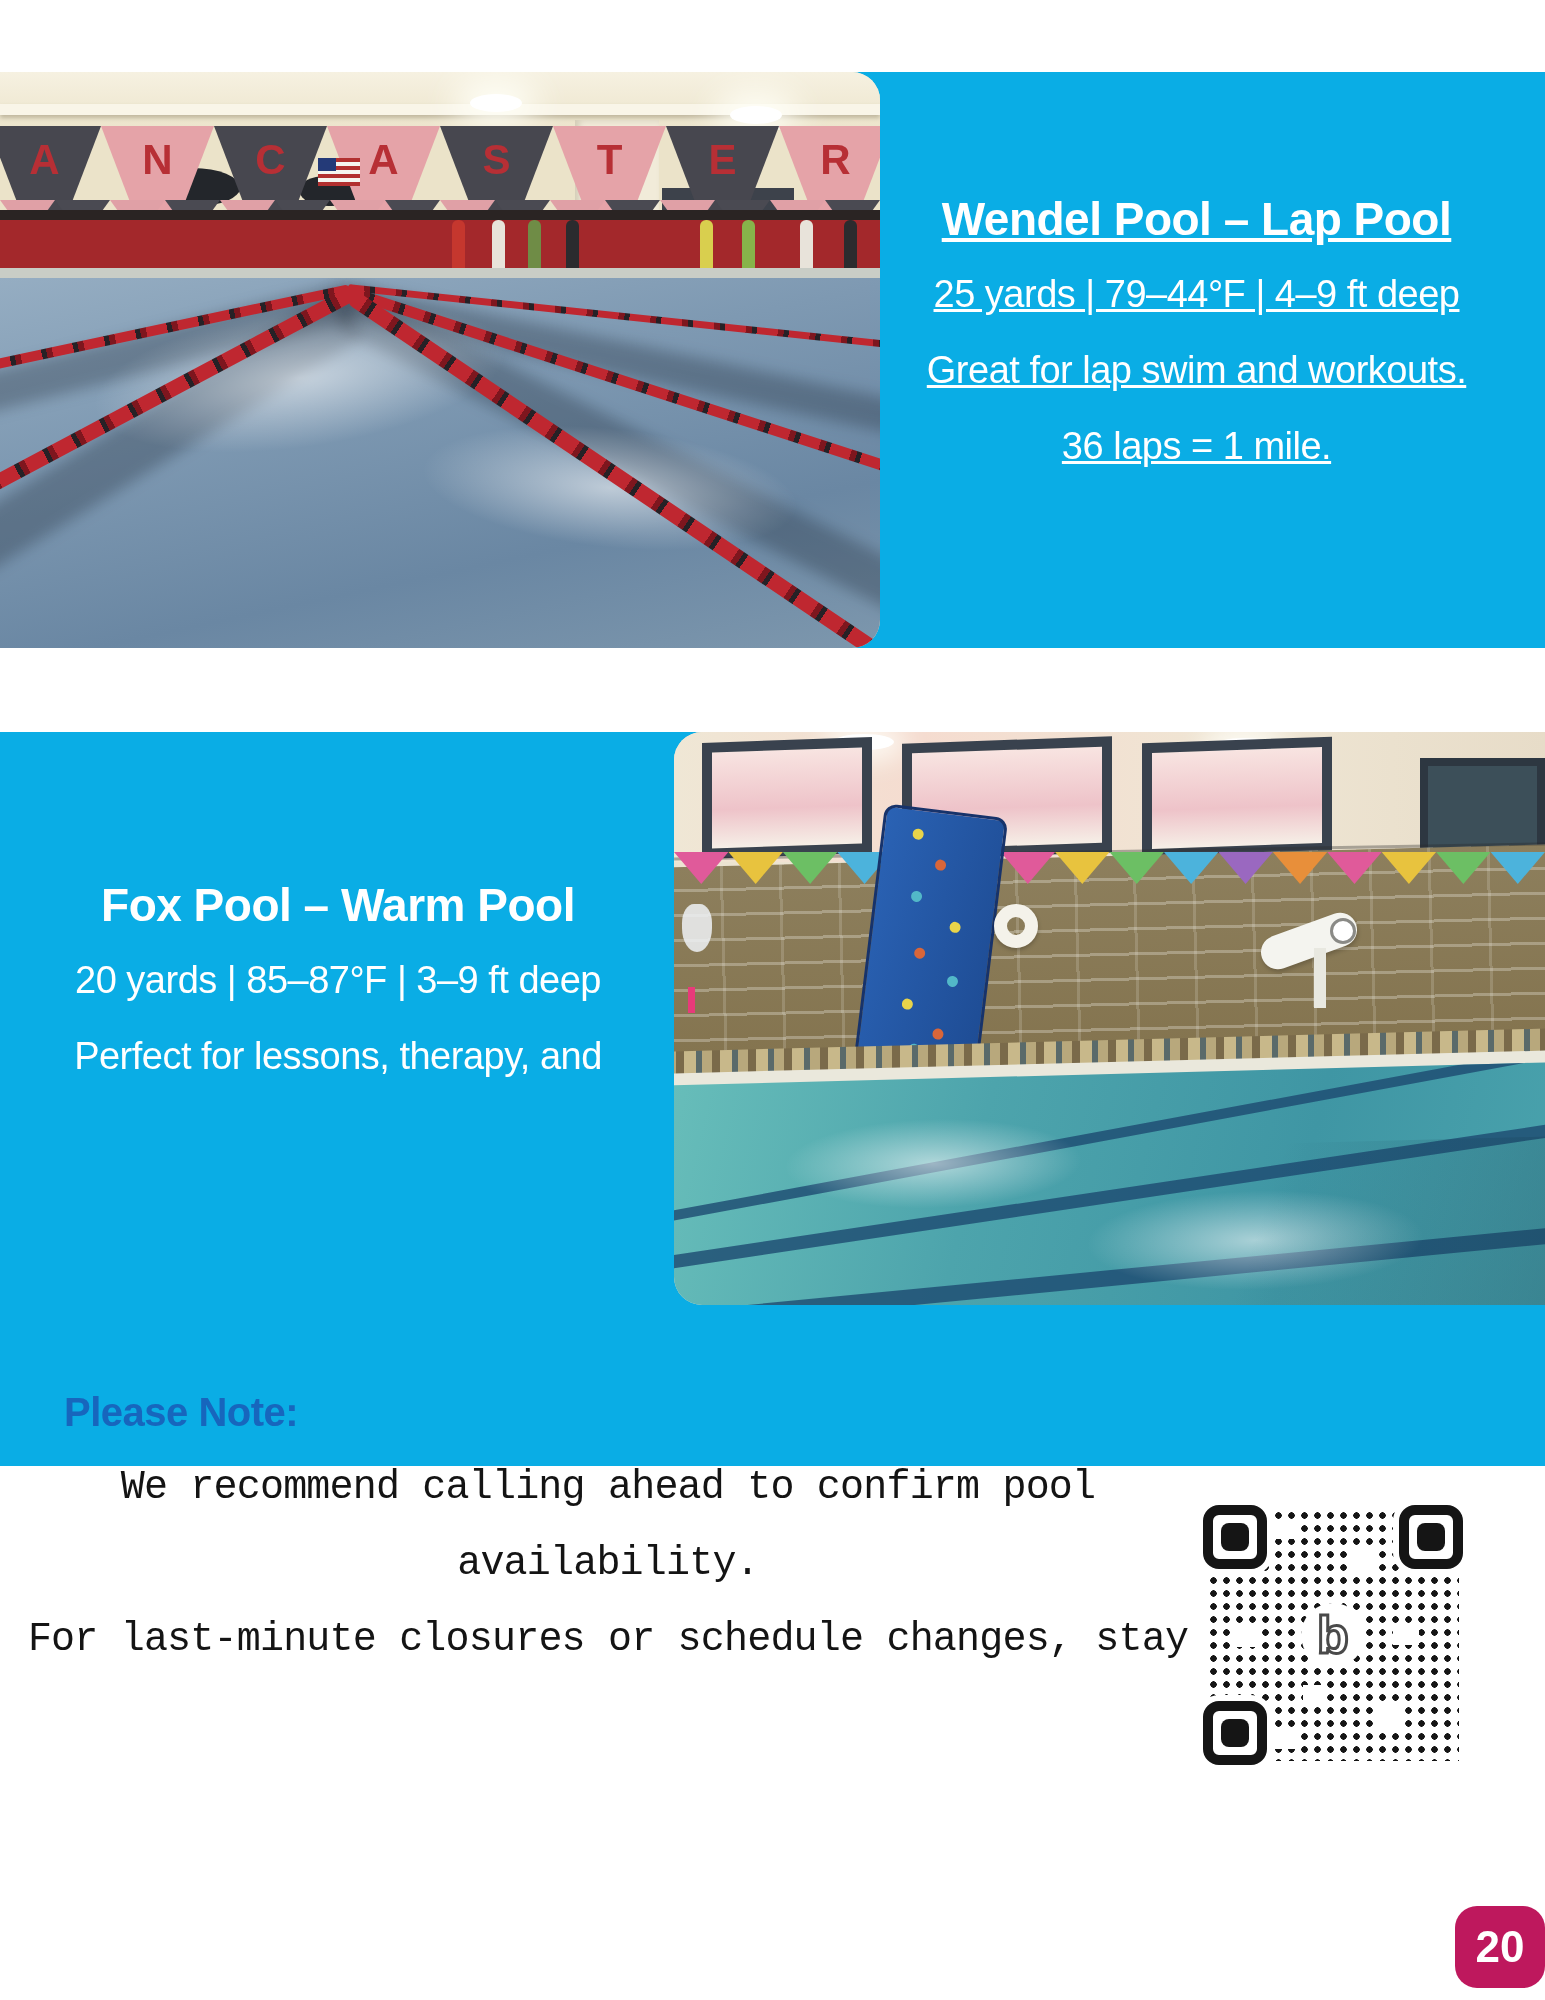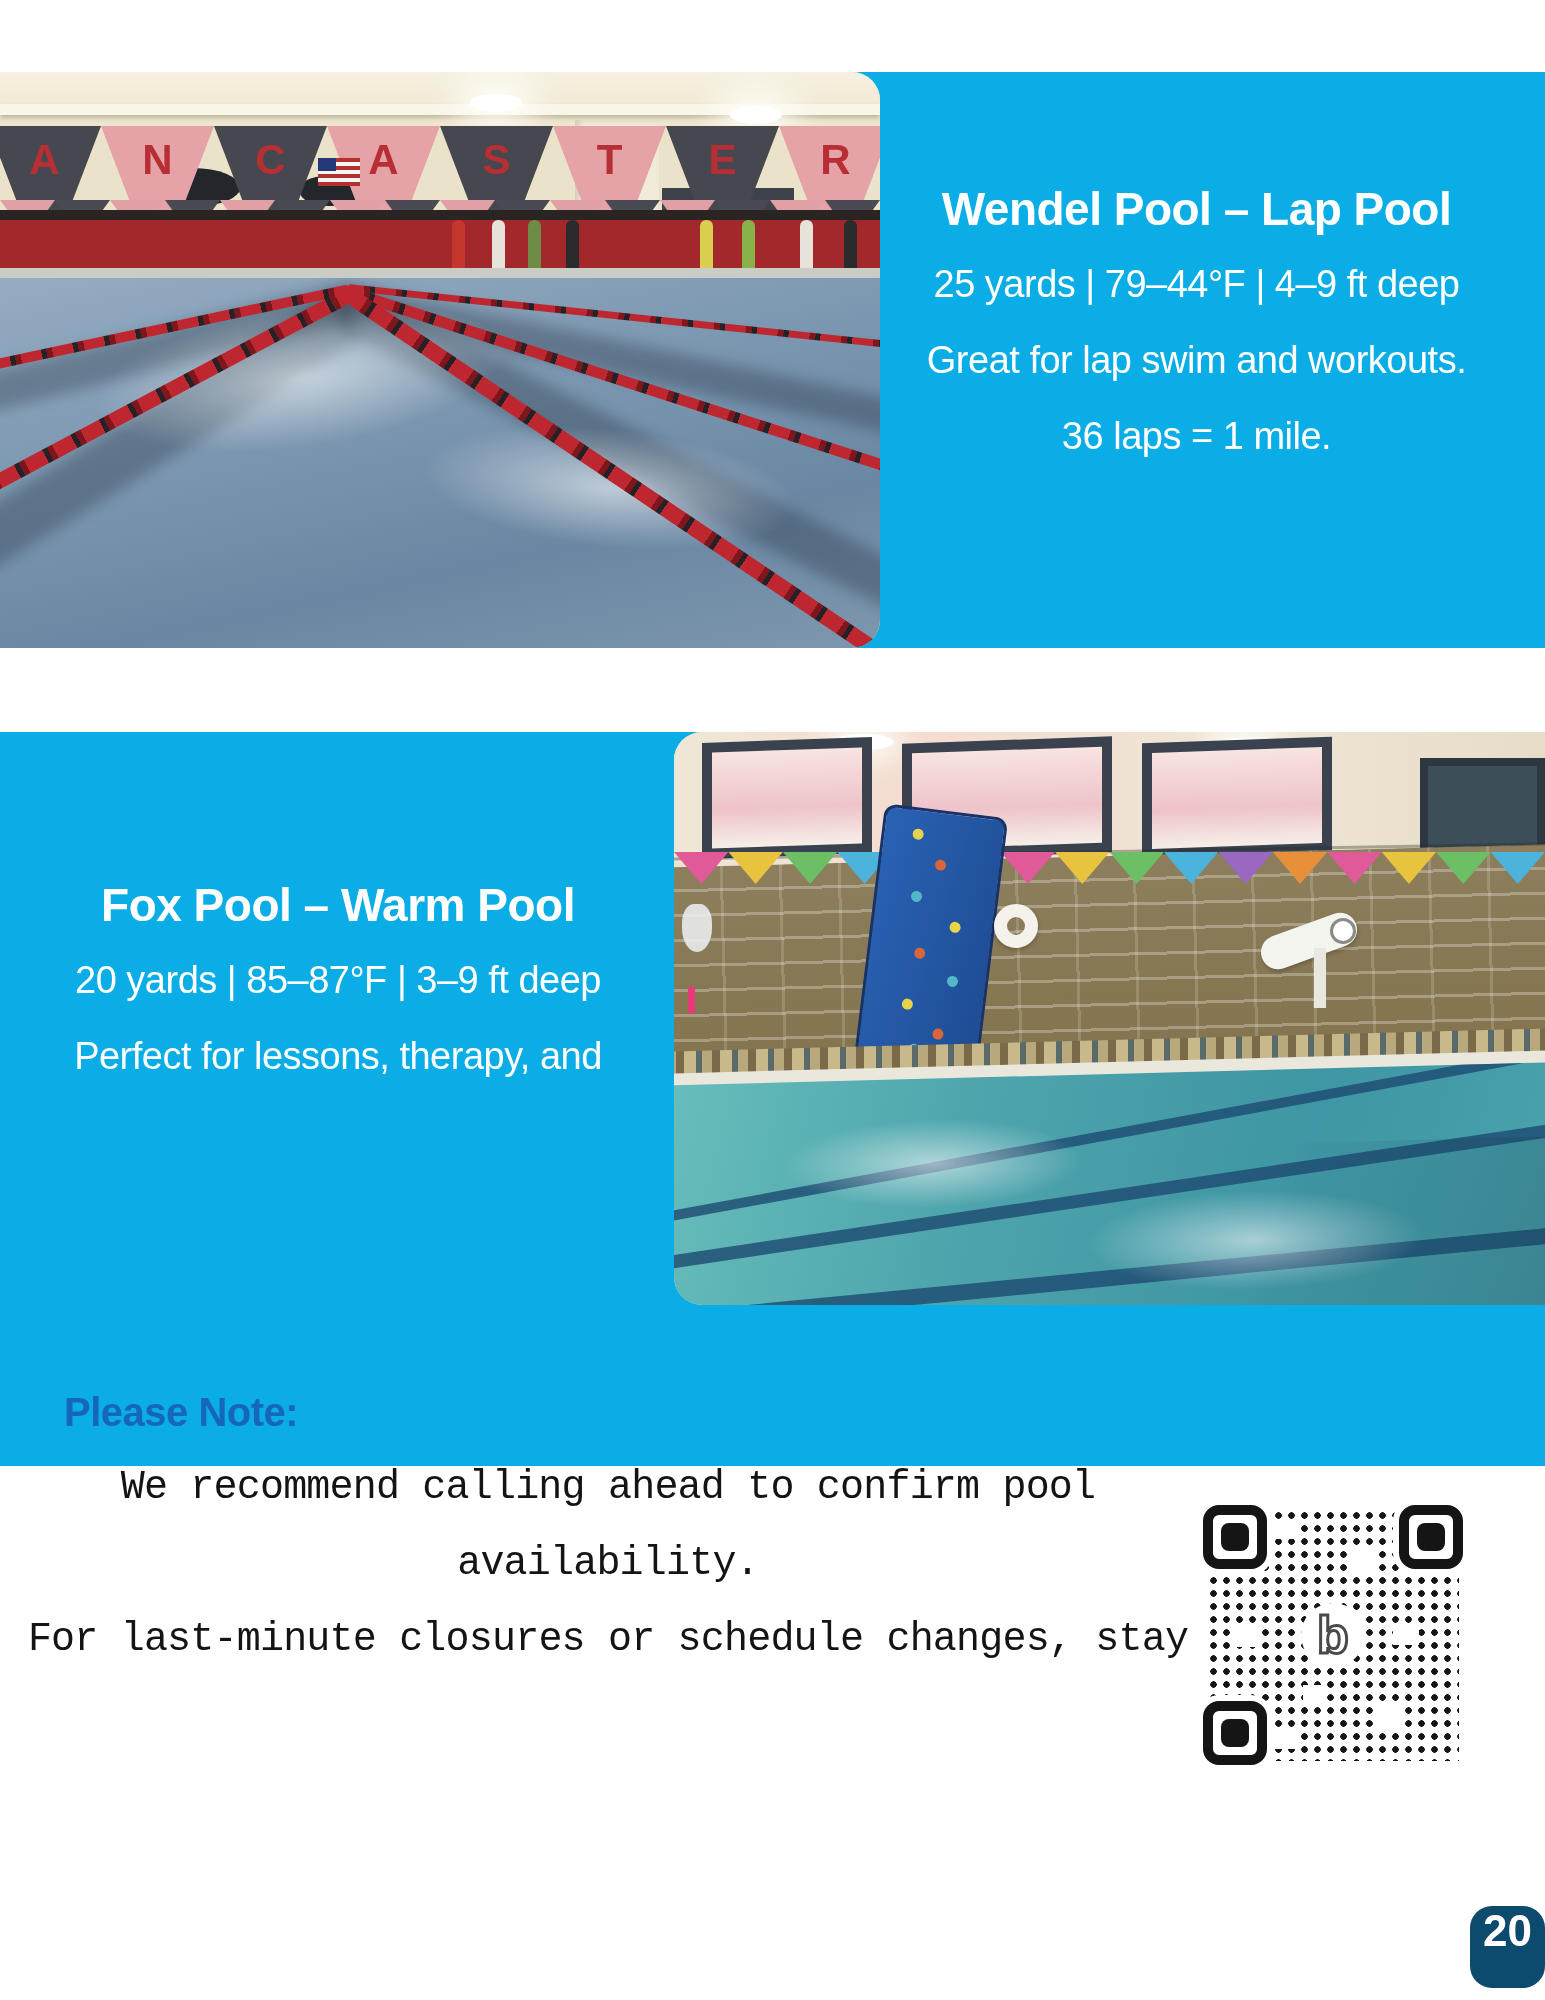--- a/index.html
+++ b/index.html
@@ -6,21 +6,21 @@
   #page{position:relative;width:1545px;height:2000px;background:#fff;overflow:hidden;
         font-family:"Liberation Sans", sans-serif;}
   .abs{position:absolute;}
 
   
   .banner{position:absolute;left:0;width:1545px;background:#0aade5;}
   #banner-wendel{top:72px;height:576px;}
   #banner-fox{top:732px;height:734px;}
 
   .banner-text{position:absolute;text-align:center;color:#fff;}
-  #wendel-text{left:876px;right:28px;top:100px;}
+  #wendel-text{left:876px;right:28px;top:110px;text-decoration:underline;}
   #fox-text{left:0;width:676px;top:136px;padding:0 26px;box-sizing:border-box;}
   .pool-title{font-size:46px;line-height:74px;font-weight:bold;letter-spacing:-0.5px;}
   .pool-line{font-size:38px;line-height:76px;font-weight:500;letter-spacing:-0.5px;}
 
   
   #photo-wendel{position:absolute;left:0;top:0;width:880px;height:576px;
     border-radius:0 28px 28px 0;overflow:hidden;background:#ebe3c9;}
   .p1-ceiling{left:0;top:0;right:0;height:58px;background:linear-gradient(#f6f1e1,#ece4cb);}
   .p1-pipe{left:0;top:32px;right:0;height:11px;background:#f9f5e8;box-shadow:0 3px 4px rgba(120,110,80,.4);}
   .p1-light{width:52px;height:18px;border-radius:50%;background:#fff;box-shadow:0 0 34px 16px rgba(255,255,248,.95);}
@@ -107,22 +107,22 @@
   .qr-dots{position:absolute;left:4px;top:4px;right:4px;bottom:4px;
     background:radial-gradient(circle,#151515 33%,rgba(0,0,0,0) 37%) 0 0/13px 13px;}
   .qr-hole{position:absolute;background:#fff;}
   .qr-finder{position:absolute;width:44px;height:44px;border:10px solid #151515;border-radius:16px;background:#fff;box-shadow:0 0 0 6px #fff;}
   .qr-finder i{position:absolute;left:8px;top:8px;width:28px;height:28px;background:#151515;border-radius:8px;}
   .qr-logo{position:absolute;left:98px;top:98px;width:64px;height:64px;border-radius:50%;background:#fff;
     display:flex;align-items:center;justify-content:center;
     font-size:52px;font-weight:bold;color:#fff;-webkit-text-stroke:3px #4a4a4a;}
 
   
-  #page-number{right:0;top:1906px;width:75px;height:82px;background:#0c4a6e;border-radius:22px;
-    display:flex;align-items:flex-start;justify-content:center;color:#fff;font-size:44px;font-weight:bold;}
+  #page-number{right:0;top:1906px;width:90px;height:82px;background:#be185d;border-radius:22px;
+    display:flex;align-items:center;justify-content:center;color:#fff;font-size:44px;font-weight:bold;}
 </style>
 </head>
 <body>
 
 <div id="page">
 
   <section class="banner" id="banner-wendel">
 
     <div id="photo-wendel" title="indoor lap pool with red lane ropes and Lancaster pennants">
       <div class="abs p1-ceiling"></div>

